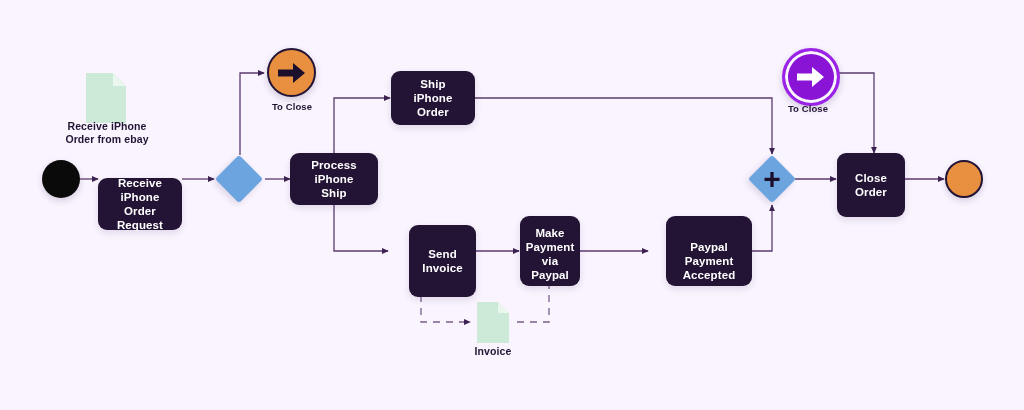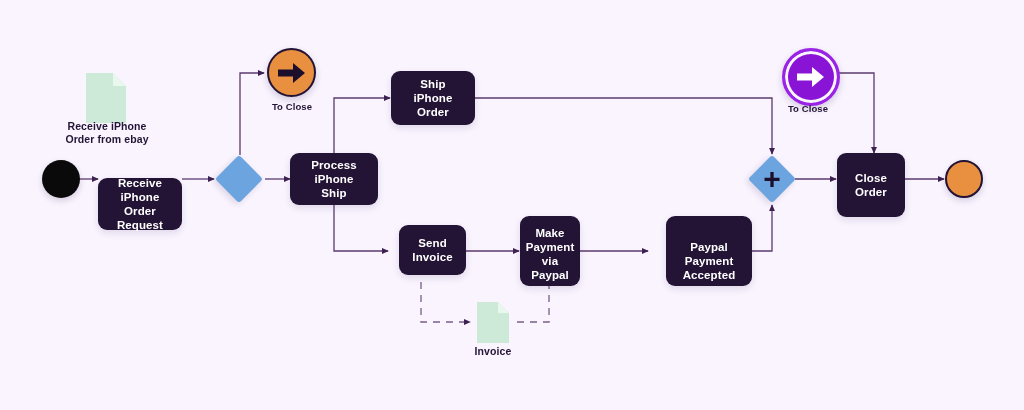--- a/index.html
+++ b/index.html
@@ -197,21 +197,21 @@
   <div class="node task" style="left:290px; top:153px; width:88px; height:52px;">
     <span>Process
 iPhone Ship</span>
   </div>
 
   <div class="node task" style="left:391px; top:71px; width:84px; height:54px;">
     <span>Ship iPhone
 Order</span>
   </div>
 
-  <div class="node task" style="left:399px; top:225px; width:67px; height:50px;">
+  <div class="node task" style="left:409px; top:225px; width:67px; height:72px;">
     <span>Send
 Invoice</span>
   </div>
 
   <div class="node" style="left:477px; top:302px; width:32px; height:41px;">
     <svg width="32" height="41" viewBox="0 0 32 41">
       <path d="M0,0 H21 L32,11 V41 H0 Z" fill="#cdead8"></path>
       <path d="M21,0 L32,11 H21 Z" fill="#eaf7ef"></path>
     </svg>
   </div>

